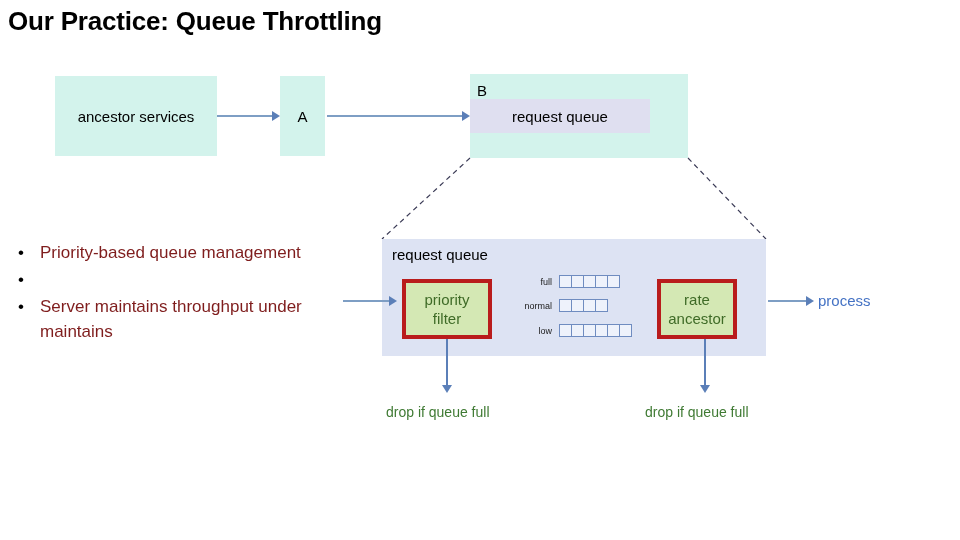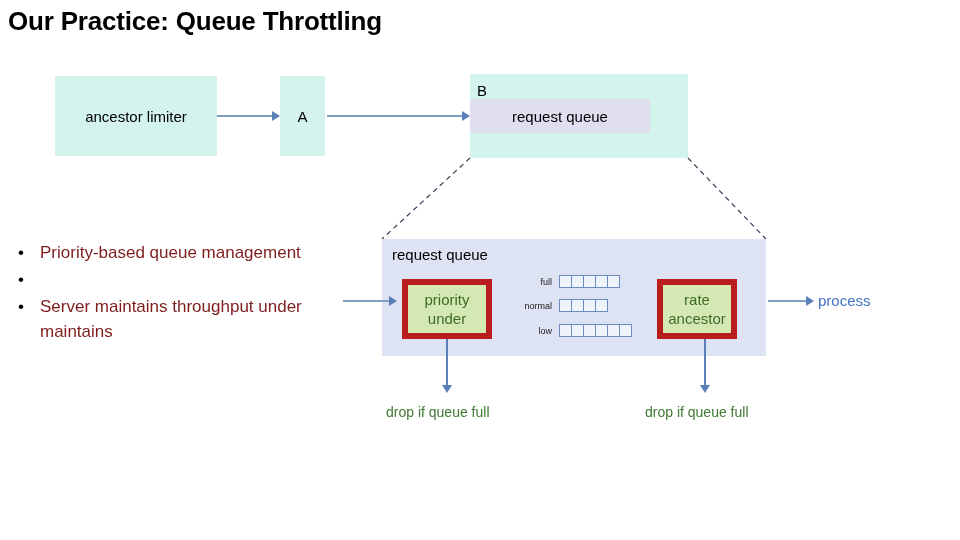--- a/index.html
+++ b/index.html
@@ -162,21 +162,21 @@
   .detail-title {
     position: absolute;
     left: 392px;
     top: 246px;
     font-size: 15px;
     color: #000;
   }
   .green-box {
     position: absolute;
     background: #d4e8b4;
-    border: 6px solid #b91c1c;
+    border: 4px solid #b91c1c;
     box-sizing: border-box;
     display: flex;
     flex-direction: column;
     align-items: center;
     justify-content: center;
     color: #3f6b27;
     font-size: 15px;
     line-height: 19px;
   }
   .box-priority {
@@ -246,21 +246,21 @@
   }
 </style>
 </head>
 <body>
 
 <div id="slide">
 
   <div class="slide-title">Our Practice: Queue Throttling</div>
 
   <div class="mint-box box-ancestor">
-    <div class="mint-label-center">ancestor limiter</div>
+    <div class="mint-label-center">ancestor services</div>
   </div>
 
   <div class="arrow-line arr1-line"></div>
   <div class="arrow-head-right arr1-head"></div>
 
   <div class="mint-box box-a">
     <div class="mint-label-center">A</div>
   </div>
 
   <div class="arrow-line arr2-line"></div>
@@ -290,21 +290,21 @@
   </div>
 
   <div class="detail-panel"></div>
   <div class="detail-title">request queue</div>
 
   <div class="arrow-line" style="left:343px; top:300px; width:48px;"></div>
   <div class="arrow-head-right" style="left:389px; top:296px;"></div>
 
   <div class="green-box box-priority">
     <span>priority</span>
-    <span>under</span>
+    <span>filter</span>
   </div>
 
   <div class="queue-row qrow-high">
     <div class="queue-label">full</div>
     <div class="queue-cells">
         <div class="queue-cell"></div>
         <div class="queue-cell"></div>
         <div class="queue-cell"></div>
         <div class="queue-cell"></div>
         <div class="queue-cell"></div>

